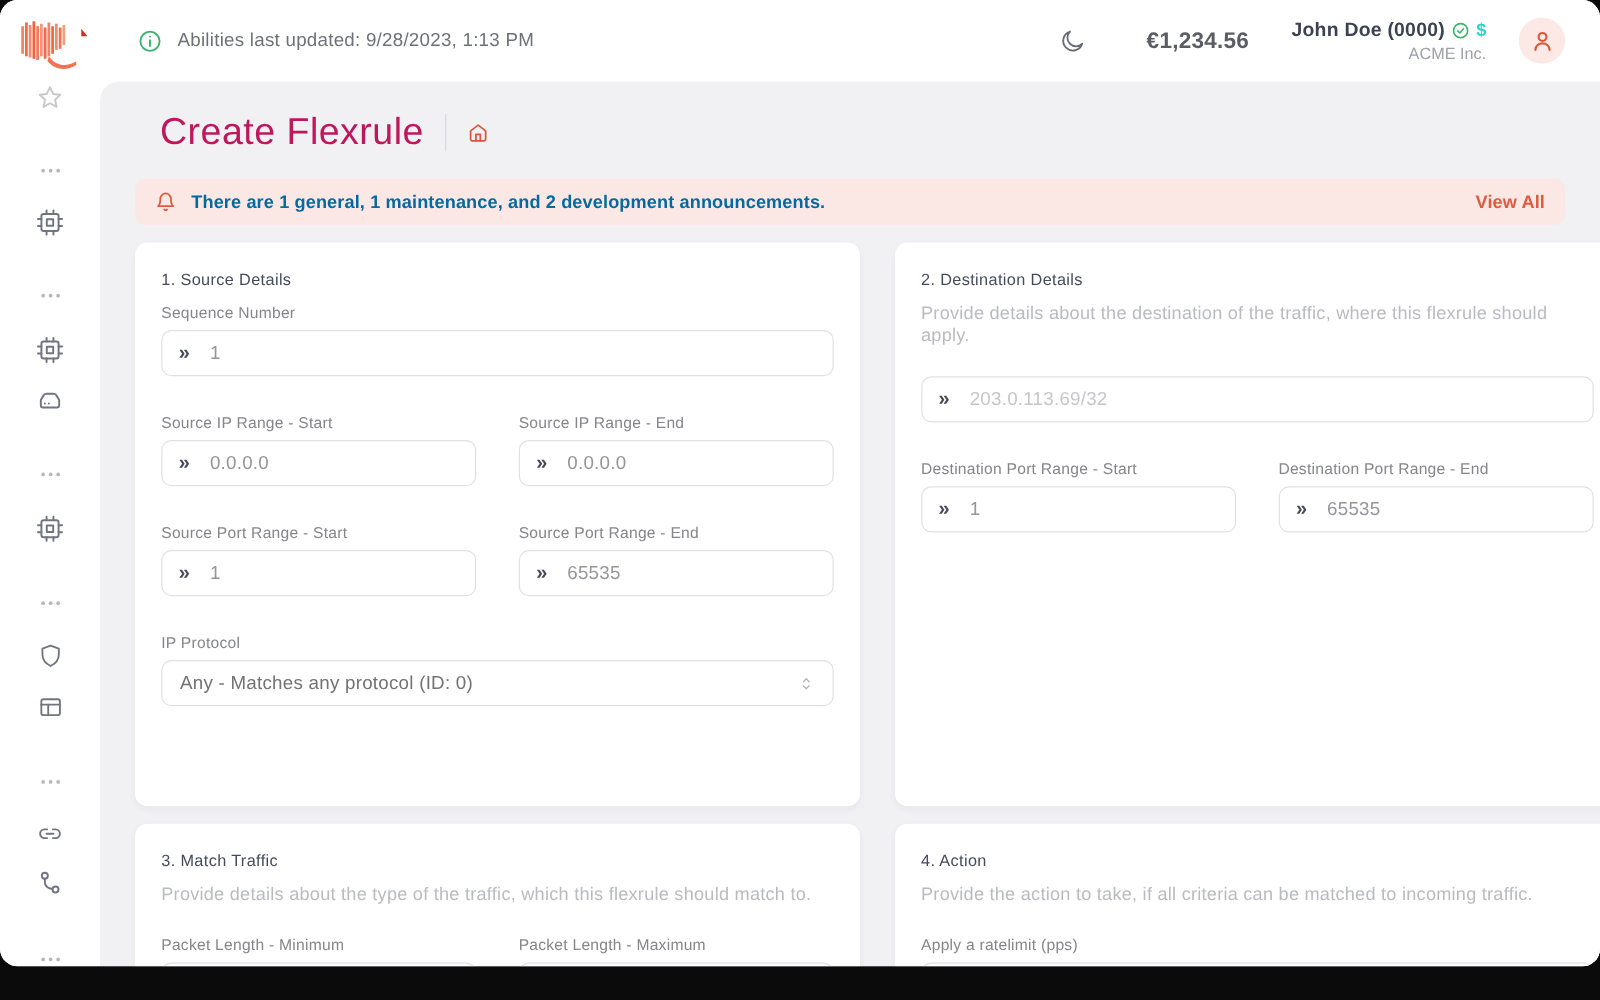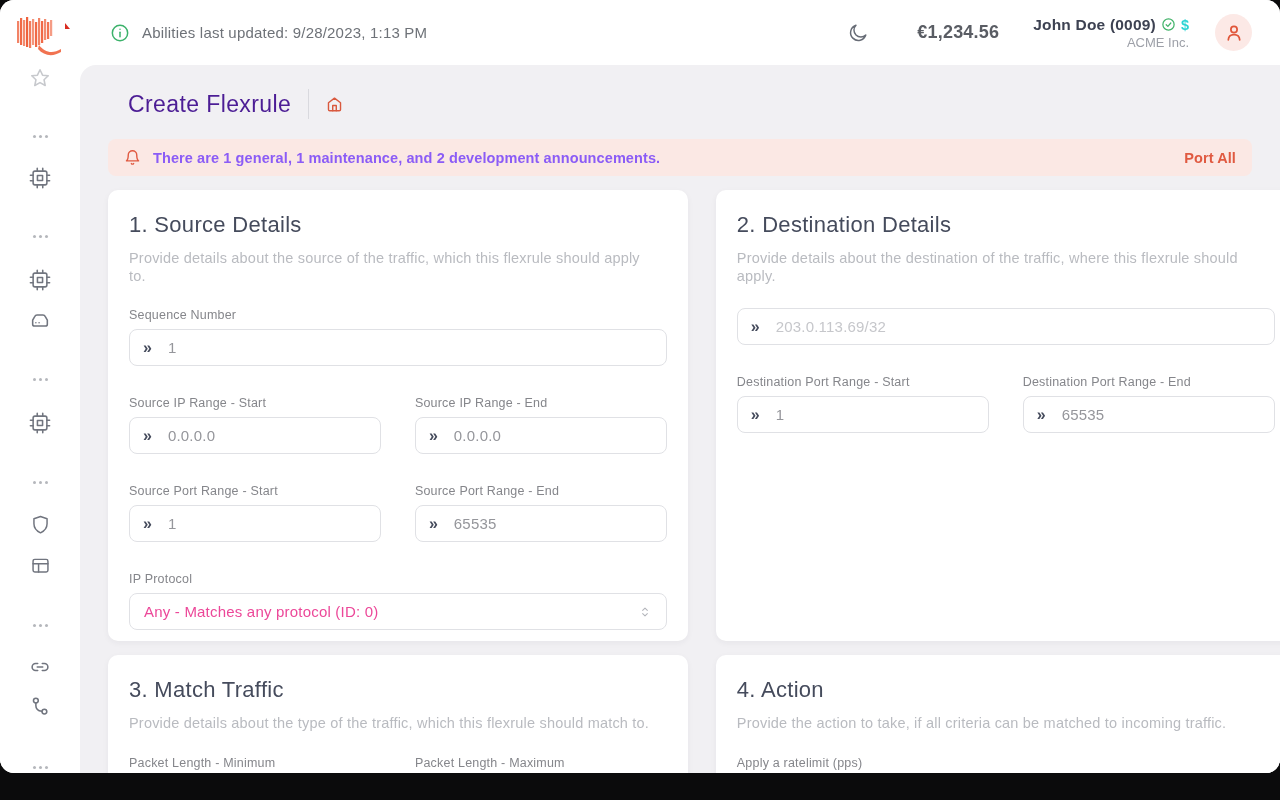--- a/index.html
+++ b/index.html
@@ -25,42 +25,42 @@
   .user-block { display:flex; flex-direction:column; align-items:flex-end; margin-right:26px; }
   .user-row { display:flex; align-items:center; gap:5px; }
   .user-name { font-size:15.5px; font-weight:700; color:#3d4252; letter-spacing:.2px; }
   .dollar { color:#2bd4d4; font-weight:700; font-size:14.5px; }
   .company { font-size:13px; color:#9da0a8; margin-top:1px; }
   .avatar { width:37px; height:37px; border-radius:50%; background:#fce9e6; display:flex; align-items:center; justify-content:center; cursor:pointer; border:none; }
 
   
   .main { position:absolute; left:80px; top:65px; right:0; bottom:0; background:#f1f0f3; border-top-left-radius:16px; padding:0 28px; overflow:hidden; }
   .page-head { display:flex; align-items:center; padding-left:20px; margin-top:24px; margin-bottom:20px; }
-  .page-title { font-size:23px; font-weight:500; color:#4c1d95; letter-spacing:.4px; }
+  .page-title { font-size:30px; font-weight:500; color:#be185d; letter-spacing:.4px; }
   .title-divider { width:1px; height:30px; background:#d9d9de; margin:0 17px; }
   .home-btn { background:none; border:none; cursor:pointer; display:flex; }
 
   .banner { height:37px; background:#fbe8e4; border-radius:8px; display:flex; align-items:center; padding:0 16px; margin-bottom:14px; }
-  .banner-text { color:#8b5cf6; font-size:14.5px; font-weight:700; margin-left:12px; letter-spacing:.1px; }
+  .banner-text { color:#0369a1; font-size:14.5px; font-weight:700; margin-left:12px; letter-spacing:.1px; }
   .banner-link { color:#e05a41; font-size:14.5px; font-weight:700; cursor:pointer; text-decoration:none; letter-spacing:.1px; }
 
   .cards { display:grid; grid-template-columns:1fr 1fr; gap:14px 28px; grid-auto-rows:451px; }
   .card { background:#fff; border-radius:10px; padding:22px 21px; box-shadow:0 2px 6px rgba(40,40,60,.05); }
-  .card-title { font-size:22px; font-weight:500; color:#454b5c; letter-spacing:.3px; margin-bottom:12px; }
+  .card-title { font-size:13px; font-weight:500; color:#454b5c; letter-spacing:.3px; margin-bottom:12px; }
   .card-desc { font-size:14.5px; color:#b9bbc0; line-height:1.22; letter-spacing:.2px; max-width:530px; margin-bottom:23px; }
 
   .field { margin-bottom:30px; }
   .field label { display:block; font-size:12.5px; color:#85868b; letter-spacing:.2px; margin-bottom:7px; }
   .field-row { display:grid; grid-template-columns:1fr 1fr; gap:34px; }
   .input-group { height:37px; border:1px solid #e0e1e5; border-radius:8px; background:#fff; display:flex; align-items:center; padding:0 13px; }
   .prefix { color:#454b5c; font-size:16px; font-weight:600; margin-right:16px; line-height:1; }
   .input-group input { flex:1; border:none; outline:none; background:transparent; font-family:inherit; font-size:15px; color:#95969b; letter-spacing:.2px; min-width:0; }
   .input-group input::placeholder { color:#c6c7cb; }
   .select { height:37px; border:1px solid #e0e1e5; border-radius:8px; background:#fff; display:flex; align-items:center; padding:0 14px; cursor:pointer; }
-  .select-value { flex:1; font-size:15px; color:#ec4899; letter-spacing:.2px; }
+  .select-value { flex:1; font-size:15px; color:#737373; letter-spacing:.2px; }
   .select svg { stroke:#b3b5bb; fill:none; stroke-width:1.8; stroke-linecap:round; stroke-linejoin:round; }
 </style>
 </head>
 <body>
 
 <div class="app">
 
   <nav class="sidebar">
     <div class="logo-box">
       <svg width="62" height="50" viewBox="0 0 62 50">
@@ -220,21 +220,21 @@
     </div>
     <div class="header-spacer"></div>
     <button class="moon-btn">
       <svg width="22" height="22" viewBox="0 0 24 24" style="stroke:#676c76;fill:none;stroke-width:1.6;stroke-linecap:round;stroke-linejoin:round;">
         <path d="M20.5 14.2 A8.5 8.5 0 1 1 9.8 3.5 A6.8 6.8 0 0 0 20.5 14.2 Z"></path>
       </svg>
     </button>
     <span class="balance">€1,234.56</span>
     <div class="user-block">
       <div class="user-row">
-        <span class="user-name">John Doe (0009)</span>
+        <span class="user-name">John Doe (0000)</span>
         <svg width="15" height="15" viewBox="0 0 24 24" style="stroke:#42b36a;fill:none;stroke-width:2;stroke-linecap:round;stroke-linejoin:round;">
           <circle cx="12" cy="12" r="9"></circle>
           <polyline points="8.3 12.3 11 15 15.7 9.6"></polyline>
         </svg>
         <span class="dollar">$</span>
       </div>
       <span class="company">ACME Inc.</span>
     </div>
     <button class="avatar">
       <svg width="22" height="22" viewBox="0 0 24 24" style="stroke:#e0563a;fill:none;stroke-width:1.9;stroke-linecap:round;">
@@ -257,28 +257,27 @@
       </button>
     </div>
 
     <div class="banner">
       <svg width="17" height="17" viewBox="0 0 24 24" style="stroke:#e05a41;fill:none;stroke-width:2;stroke-linecap:round;stroke-linejoin:round;">
         <path d="M18 8.5 A6 6 0 0 0 6 8.5 c0 6.5-2.5 8.3-2.5 8.3 h17 s-2.5-1.8-2.5-8.3"></path>
         <path d="M13.6 20.5 a1.9 1.9 0 0 1 -3.2 0"></path>
       </svg>
       <span class="banner-text">There are 1 general, 1 maintenance, and 2 development announcements.</span>
       <span class="header-spacer"></span>
-      <a class="banner-link">Port All</a>
+      <a class="banner-link">View All</a>
     </div>
 
     <div class="cards">
 
       <section class="card">
         <h2 class="card-title">1. Source Details</h2>
-        <p class="card-desc">Provide details about the source of the traffic, which this flexrule should apply to.</p>
 
         <div class="field">
           <label>Sequence Number</label>
           <div class="input-group">
             <span class="prefix">»</span>
             <input type="text" value="1" style="">
           </div>
         </div>
 
         <div class="field-row">

